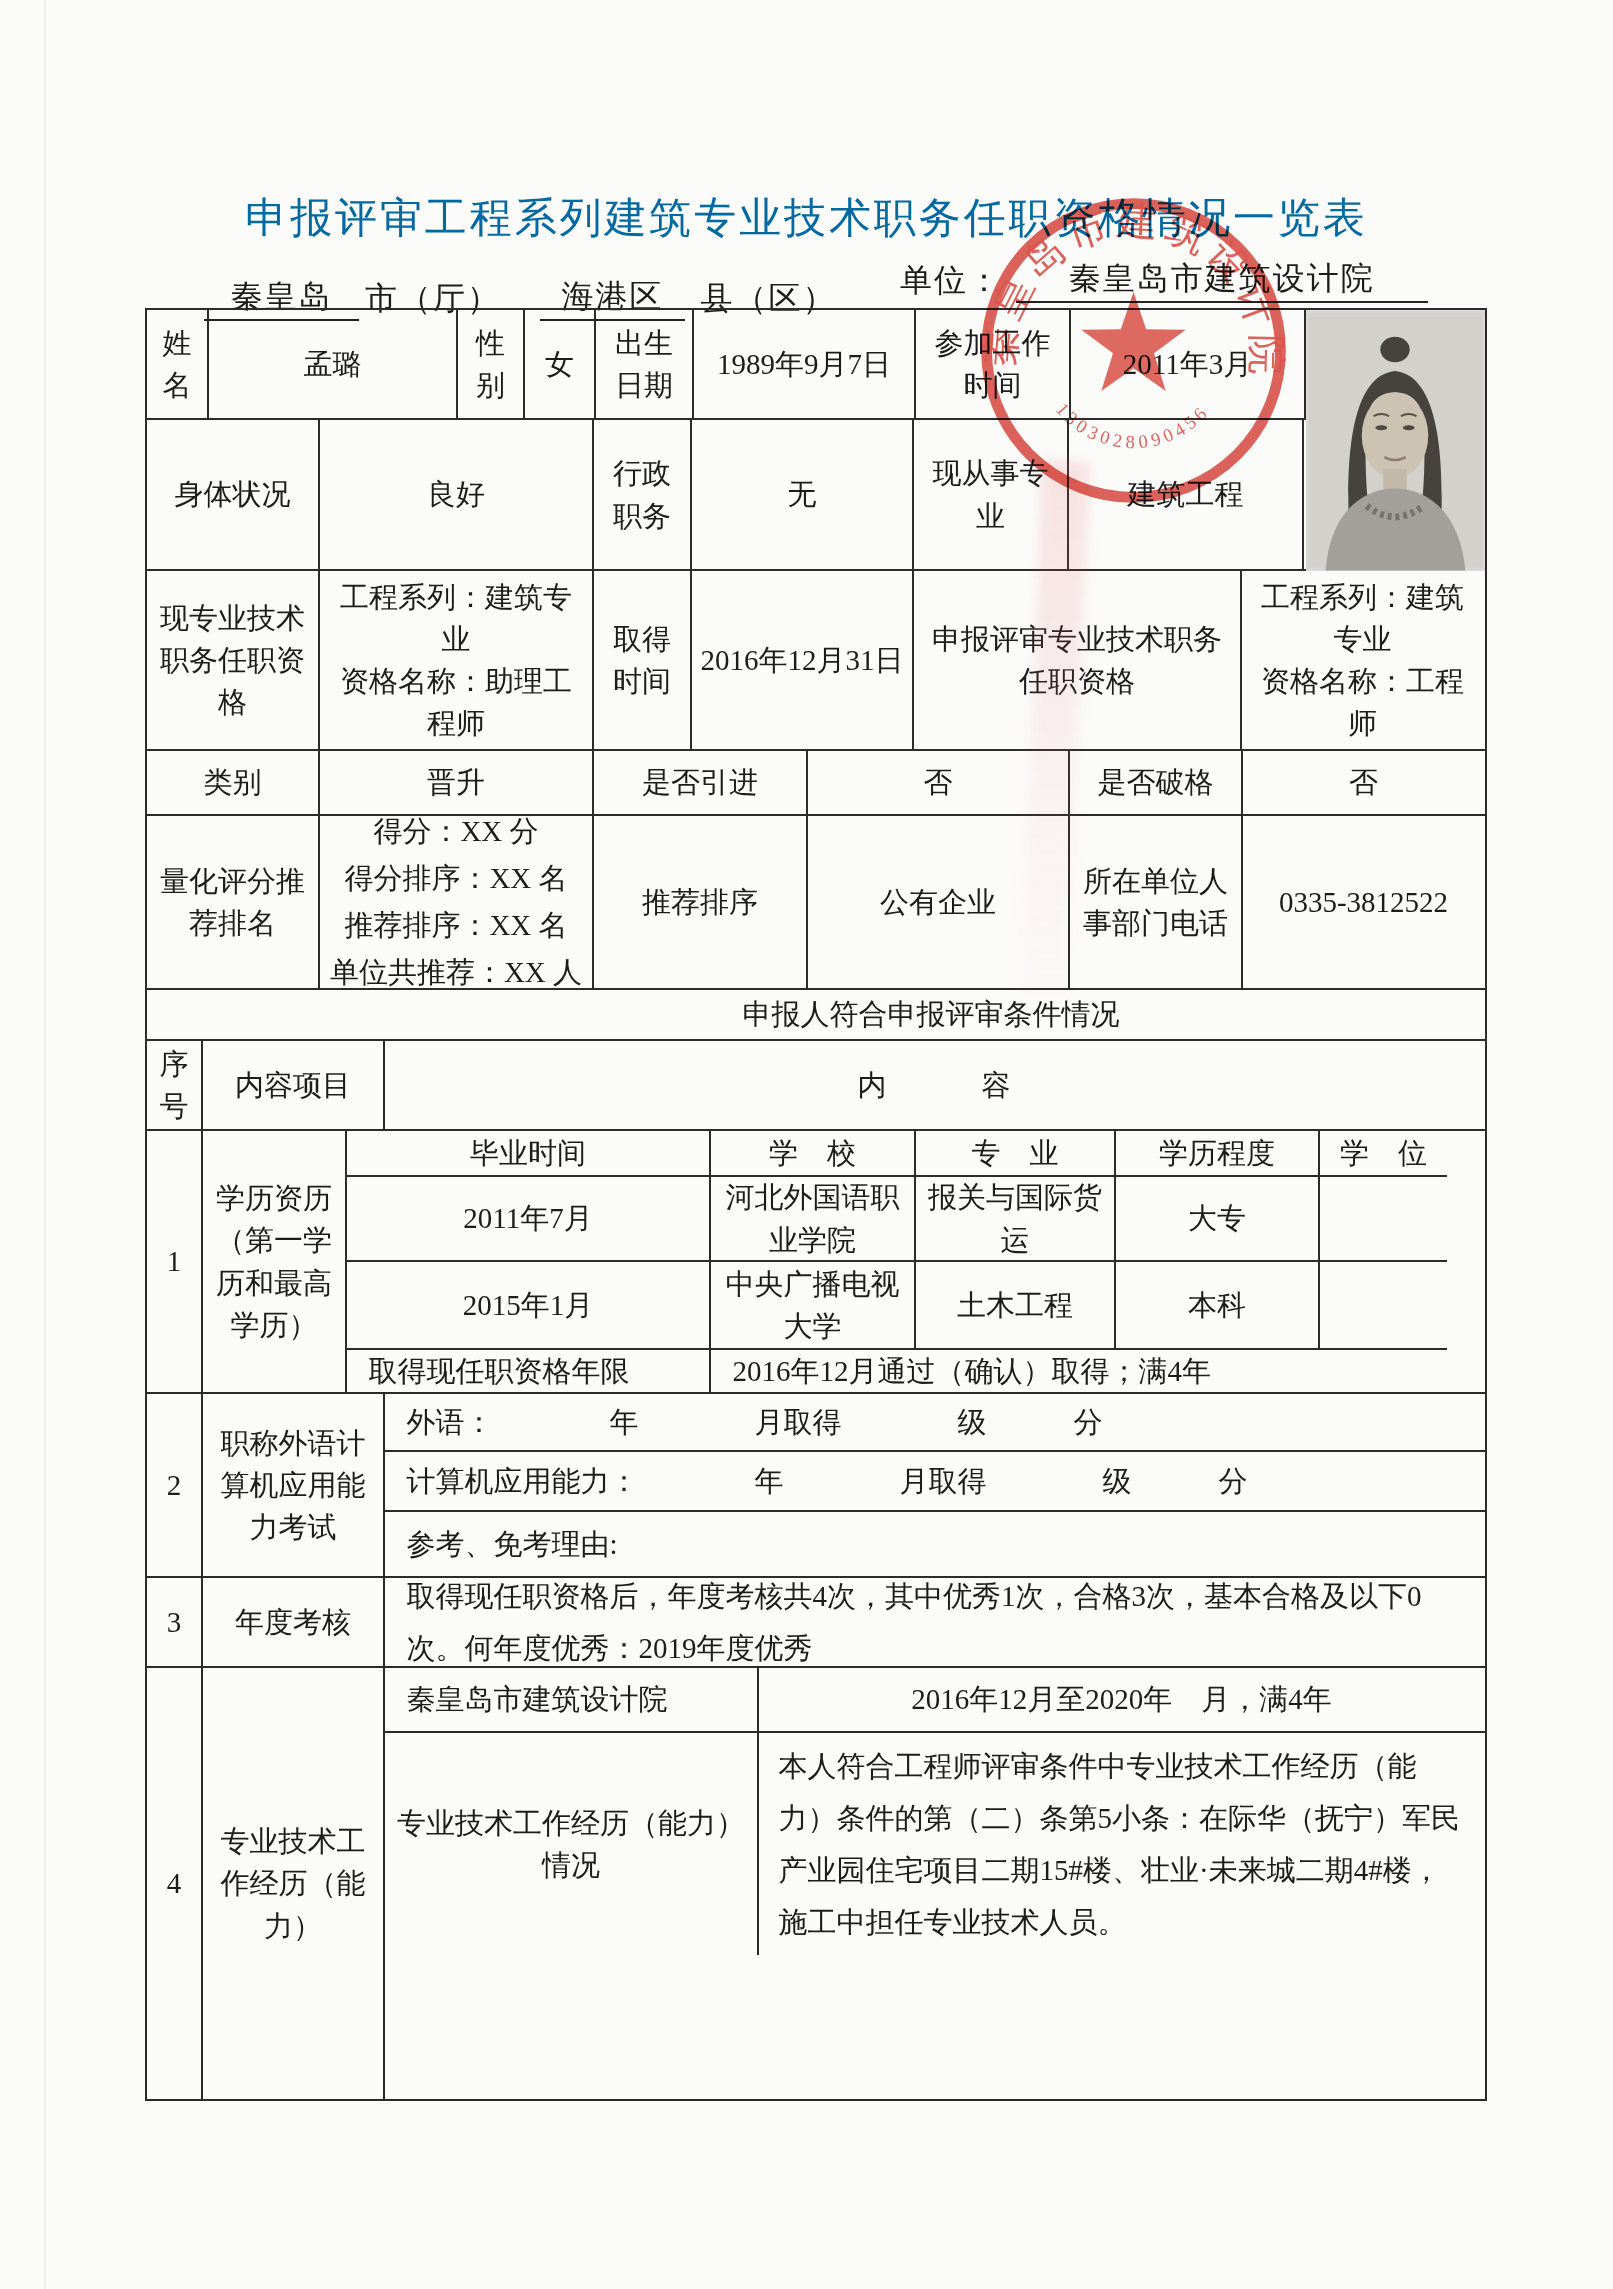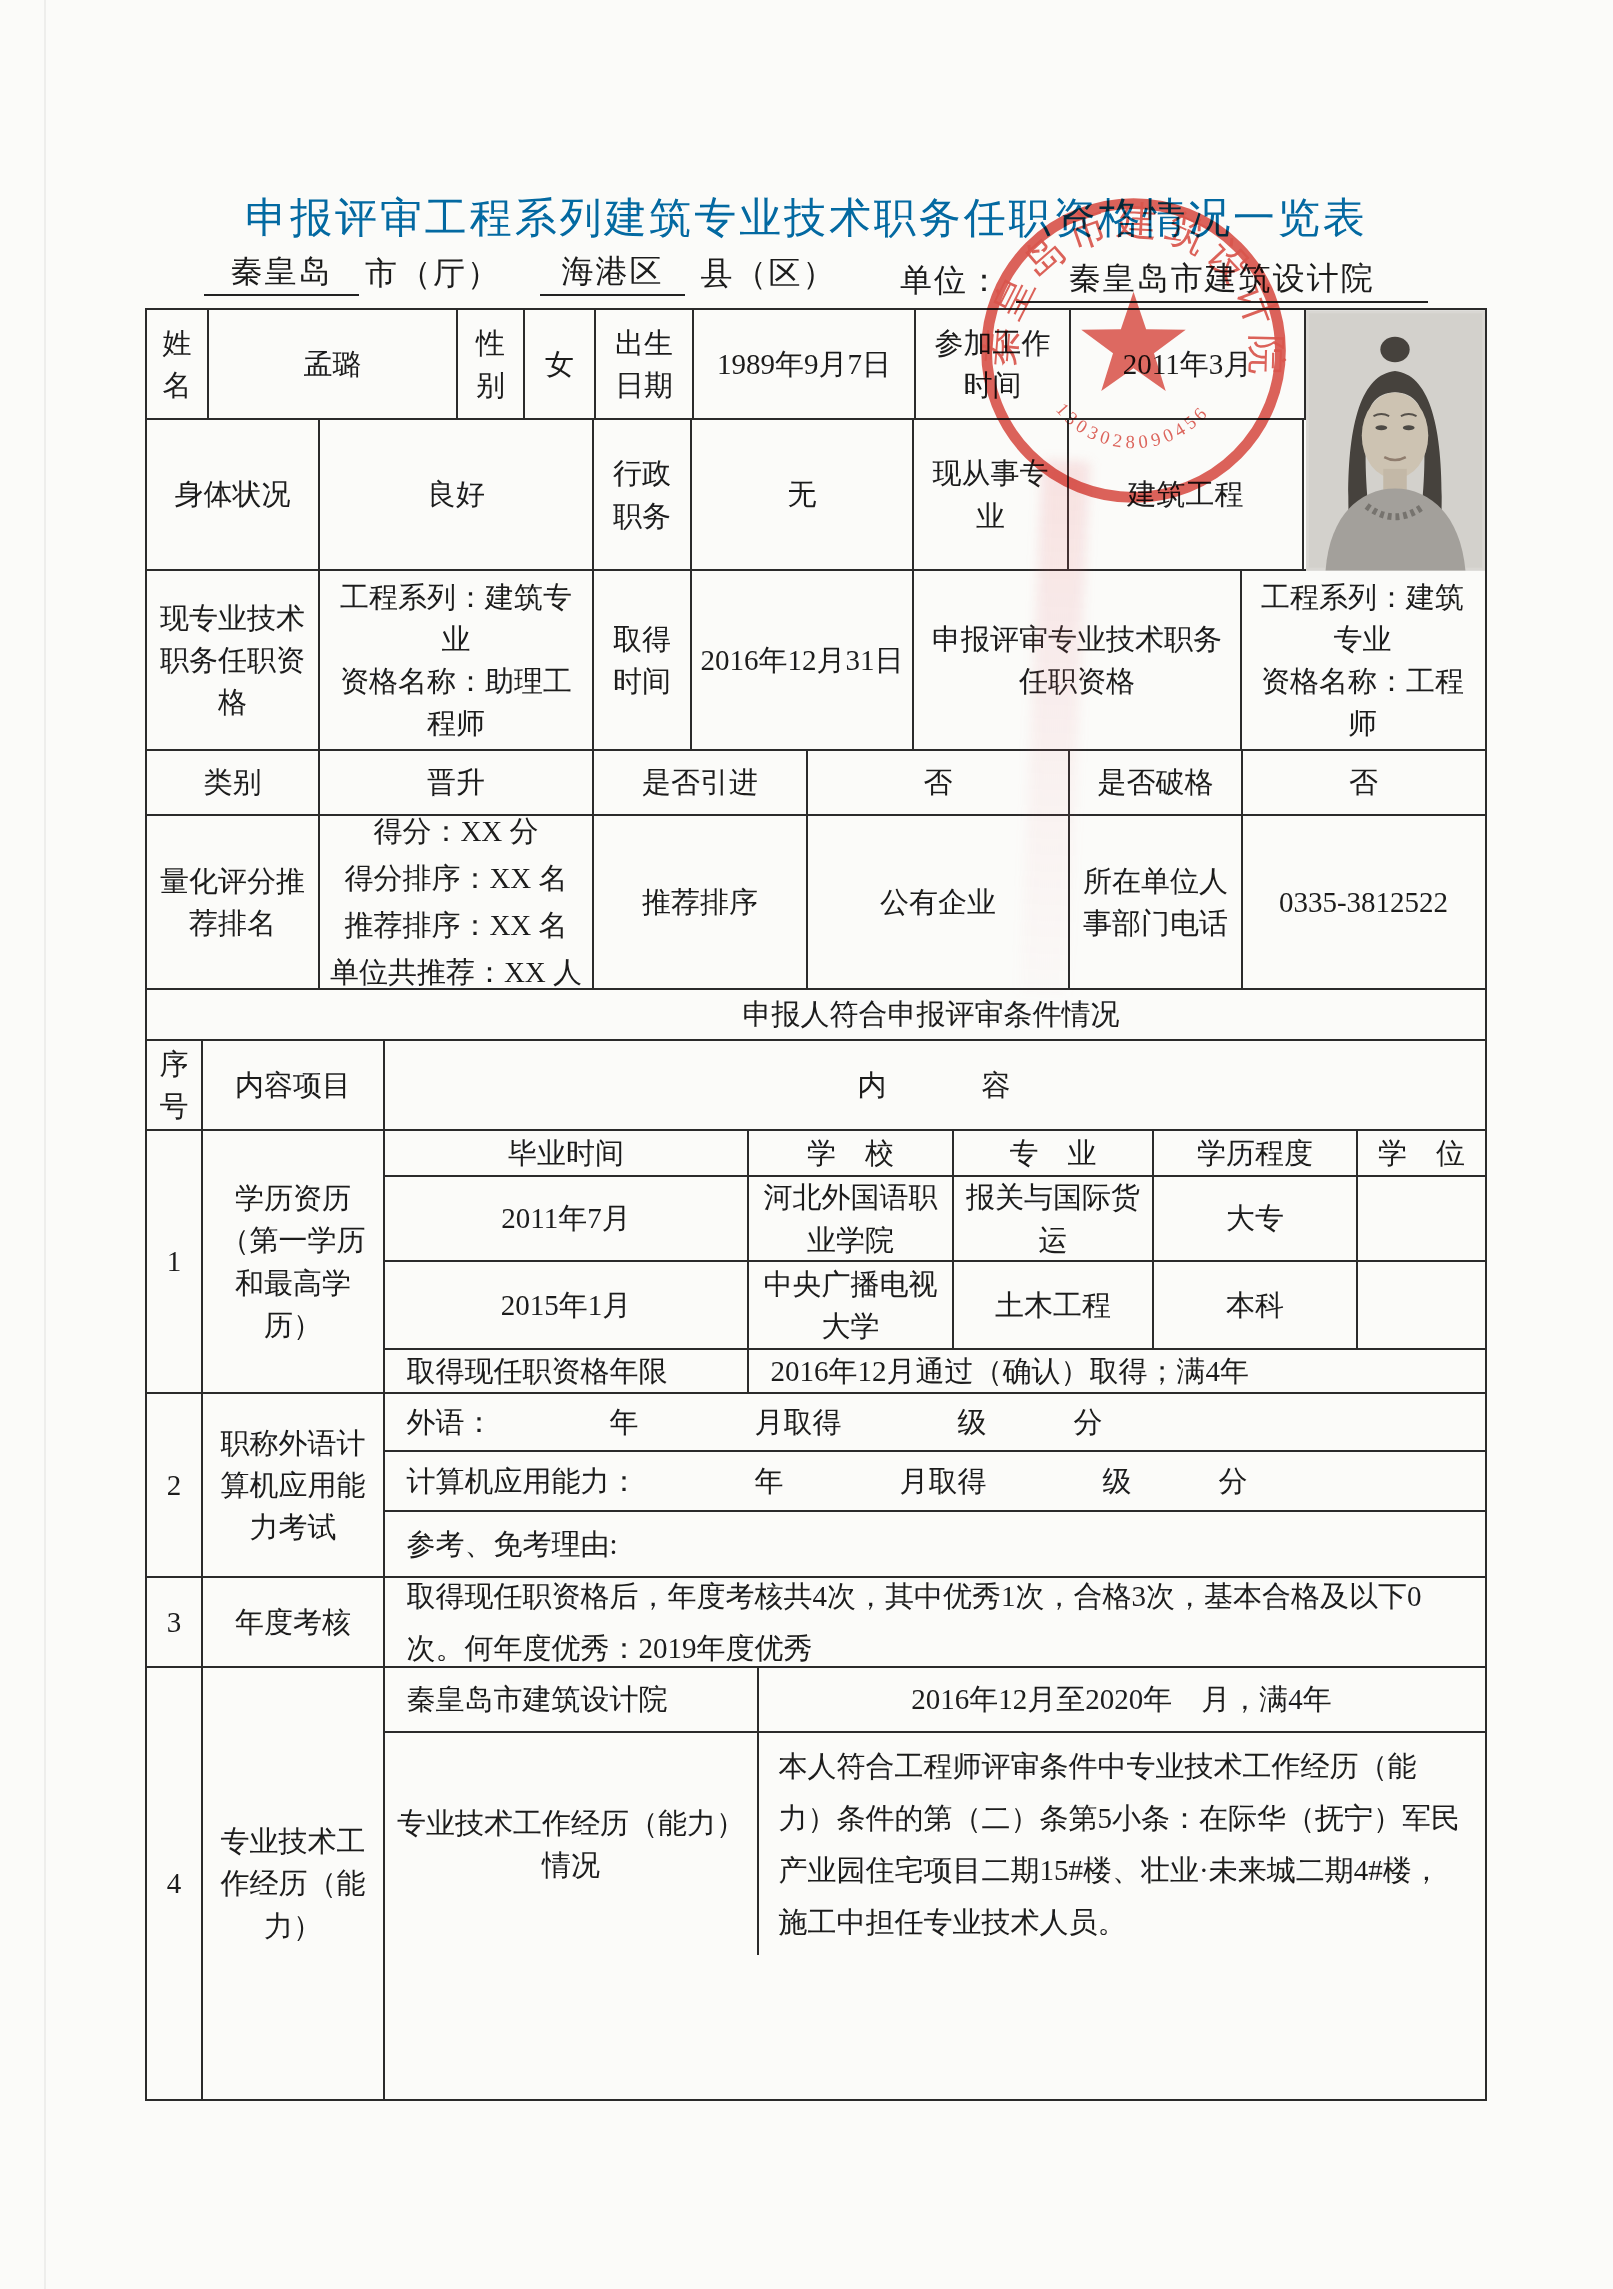--- a/index.html
+++ b/index.html
@@ -8,21 +8,21 @@
     background:#fbfbf9;
     font-family:"Liberation Serif","DejaVu Serif",serif;
     color:#1c1c1c;
     overflow:hidden;
   }
   .fold-line{position:absolute;left:44px;top:0;width:2px;height:2290px;background:rgba(0,0,0,0.05);}
   .title{
     position:absolute;left:0;top:190px;width:1613px;text-align:center;
     font-size:42px;letter-spacing:2.9px;color:#0369a1;
   }
-  .subheader{position:absolute;left:204px;top:250px;font-size:32px;letter-spacing:2px;display:flex;align-items:flex-end;}
+  .subheader{position:absolute;left:204px;top:275px;font-size:32px;letter-spacing:2px;display:flex;align-items:flex-end;}
   .unitheader{position:absolute;left:900px;top:257px;font-size:32px;letter-spacing:2px;display:flex;align-items:flex-end;}
   .u{border-bottom:2.9px solid #222;display:inline-block;text-align:center;}
   .u.city{min-width:155px;margin-right:5.9px;}
   .u.district{min-width:145px;margin-left:39px;margin-right:5.9px;}
   .u.unitv{min-width:412px;margin-left:13.7px;}
   .gap{display:inline-block;width:9.8px;}
 
   .tbl{
     position:absolute;left:145px;top:308px;width:1338px;
     border:2.9px solid #2b2b2b;background:transparent;box-sizing:content-box;
@@ -161,21 +161,21 @@
   </div>
 
   <div class="tr" style="height:90px">
     <div class="td" style="width:56px">序号</div>
     <div class="td" style="width:182px">内容项目</div>
     <div class="td lastcol wide-sp" style="width:1100px">内　　　容</div>
   </div>
 
   <div class="tr" style="height:263px">
     <div class="td" style="width:56px">1</div>
-    <div class="td" style="width:182px">学历资历（第一学历和最高学历）</div>
+    <div class="td" style="width:144px">学历资历（第一学历和最高学历）</div>
     <div class="stack" style="width:1100px">
       <div class="srow bb" style="height:46px">
         <div class="td" style="width:364px">毕业时间</div>
         <div class="td" style="width:205px">学　校</div>
         <div class="td" style="width:200px">专　业</div>
         <div class="td" style="width:204px">学历程度</div>
         <div class="td lastcol" style="width:127px">学　位</div>
       </div>
       <div class="srow bb" style="height:85px">
         <div class="td" style="width:364px">2011年7月</div>

